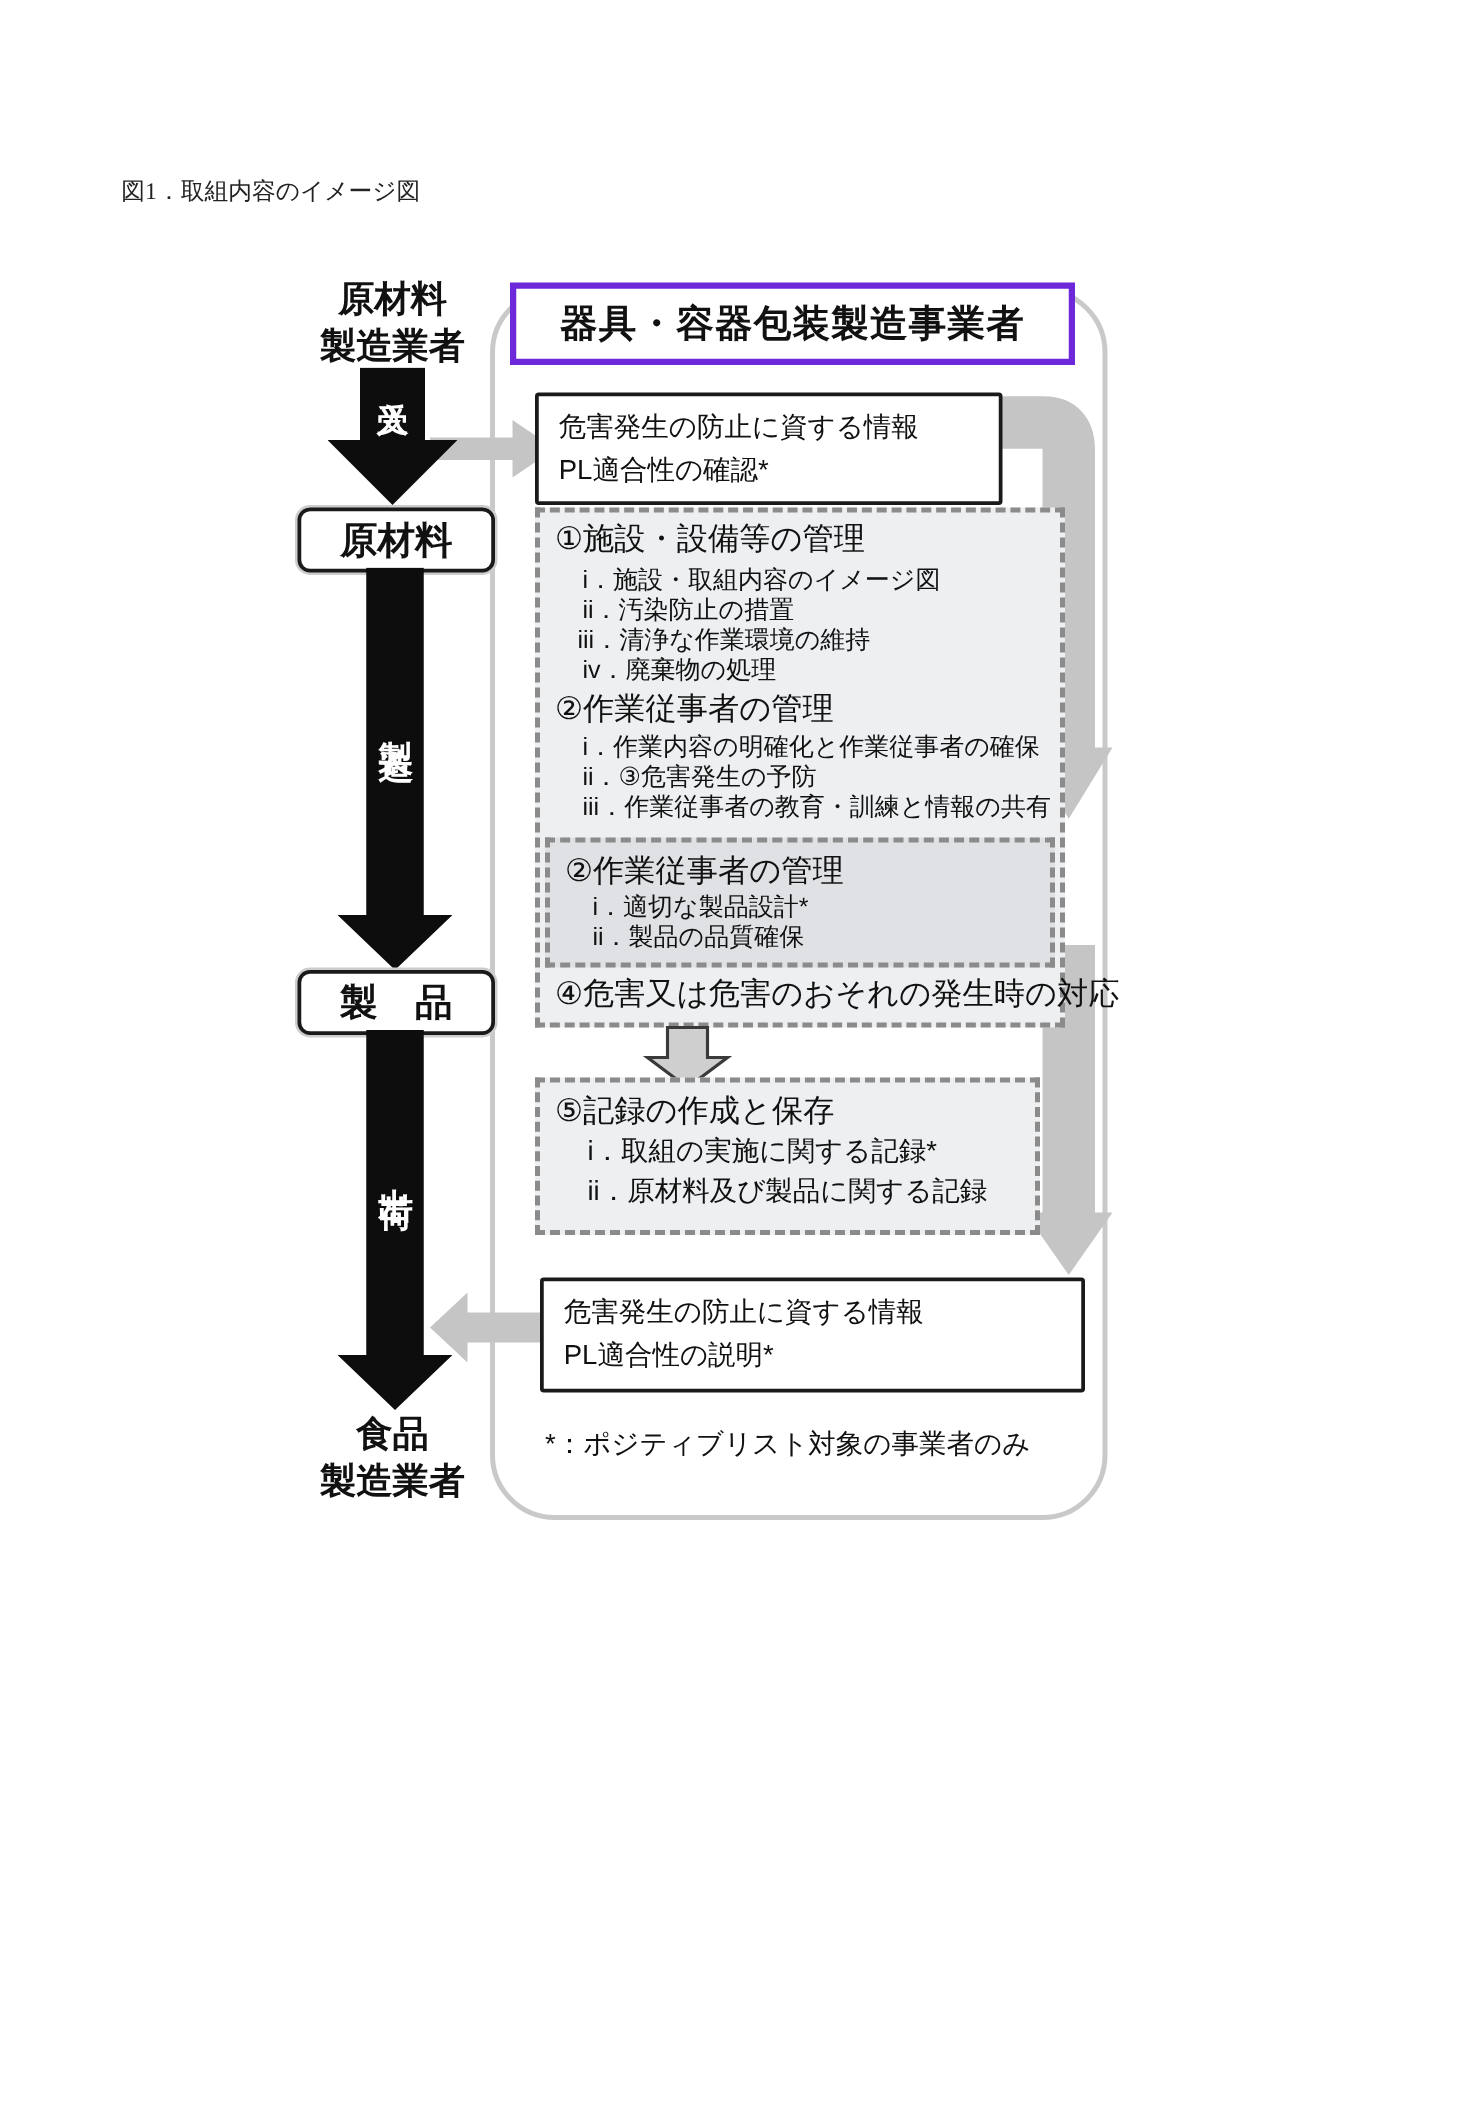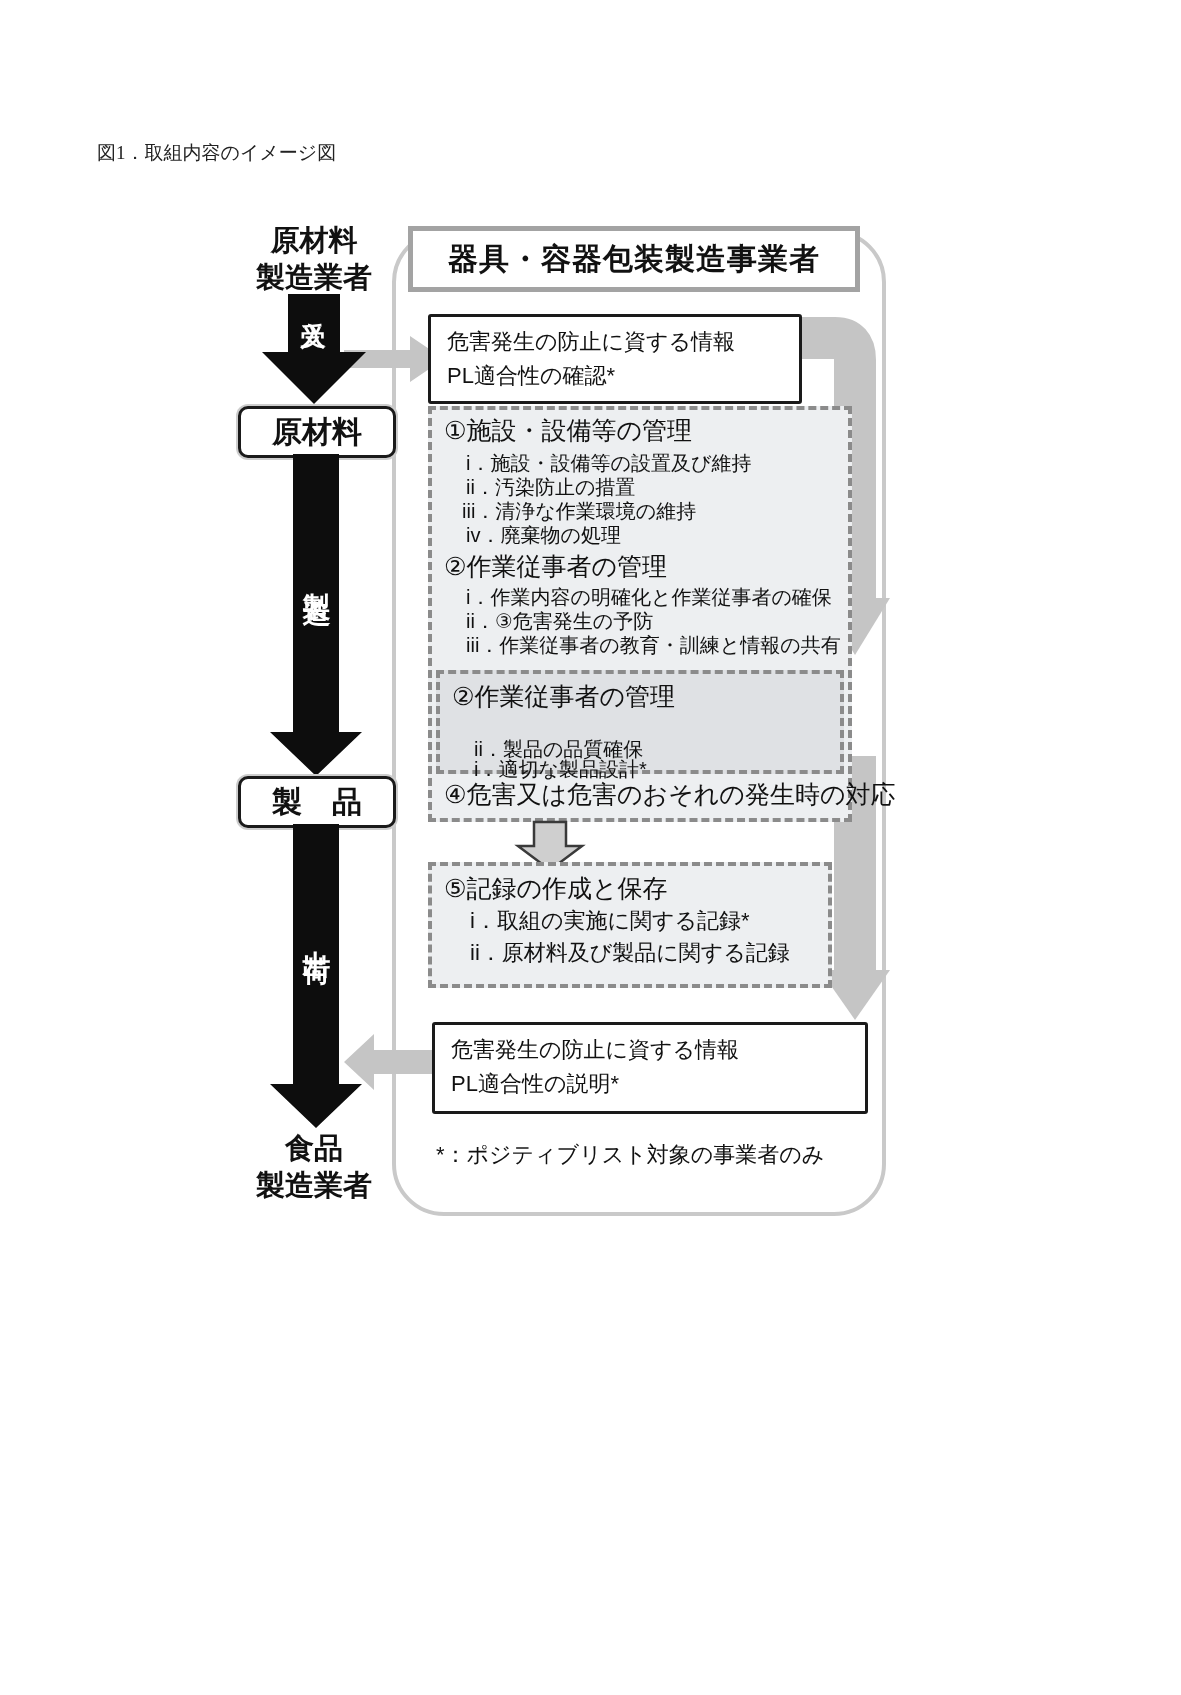--- a/index.html
+++ b/index.html
@@ -6,21 +6,21 @@
   .page{position:relative;width:1181px;height:1695px;background:#ffffff;overflow:hidden;
         font-family:"Liberation Sans","DejaVu Sans",sans-serif;color:#111;}
   .abs{position:absolute;}
   .doc-title{font-family:"Liberation Serif","DejaVu Serif",serif;font-size:19px;color:#222;margin-left:40px;}
 
   
   .container-outline{left:392px;top:230px;width:486px;height:978px;border:4px solid #c9c9c9;
         border-radius:52px;background:#ffffff;}
 
   
-  .header-box{left:408px;top:226px;width:442px;height:56px;border:5px solid #a3a3a3;background:#ffffff;
+  .header-box{left:408px;top:226px;width:442px;height:56px;border:5px solid #6d28d9;background:#ffffff;
         display:flex;align-items:center;justify-content:center;font-size:30px;font-weight:bold;letter-spacing:1px;}
 
   
   .info-box{border:3px solid #1a1a1a;border-radius:3px;background:#ffffff;}
   .info-line{font-size:22px;white-space:nowrap;}
 
   
   .panel{border:4px dashed #8b8b8b;}
   .panel-light{background:#edeff1;}
   .panel-dark{background:#dfe1e4;}
@@ -63,33 +63,33 @@
        clip-path:polygon(0 14px,66px 14px,66px 0,100px 23px,66px 46px,66px 32px,0 32px);"></div>
 
   <div class="abs info-box" style="left:428px;top:314px;width:368px;height:84px;">
     <div class="abs info-line" style="left:16px;top:10px;">危害発生の防止に資する情報</div>
     <div class="abs info-line" style="left:16px;top:44px;">PL適合性の確認*</div>
   </div>
 
   <div class="abs panel panel-light" style="left:428px;top:406px;width:416px;height:408px;"></div>
 
   <div class="abs sec-title" style="left:444px;top:414px;">①施設・設備等の管理</div>
-  <div class="abs sec-item" style="left:466px;top:450px;">i．施設・設備等の設置及び維持</div>
+  <div class="abs sec-item" style="left:466px;top:450px;">i．施設・取組内容のイメージ図</div>
   <div class="abs sec-item" style="left:466px;top:474px;">ii．汚染防止の措置</div>
   <div class="abs sec-item" style="left:462px;top:498px;">iii．清浄な作業環境の維持</div>
   <div class="abs sec-item" style="left:466px;top:522px;">iv．廃棄物の処理</div>
 
   <div class="abs sec-title" style="left:444px;top:550px;">②作業従事者の管理</div>
   <div class="abs sec-item" style="left:466px;top:584px;">i．作業内容の明確化と作業従事者の確保</div>
   <div class="abs sec-item" style="left:466px;top:608px;">ii．③危害発生の予防</div>
   <div class="abs sec-item" style="left:466px;top:632px;">iii．作業従事者の教育・訓練と情報の共有</div>
 
   <div class="abs panel panel-dark" style="left:436px;top:670px;width:400px;height:96px;"></div>
   <div class="abs sec-title" style="left:452px;top:680px;">②作業従事者の管理</div>
-  <div class="abs sec-item" style="left:474px;top:712px;margin-top:44px;">i．適切な製品設計*</div>
+  <div class="abs sec-item" style="left:474px;top:712px;">i．適切な製品設計*</div>
   <div class="abs sec-item" style="left:474px;top:736px;">ii．製品の品質確保</div>
 
   <div class="abs sec-title" style="left:444px;top:778px;">④危害又は危害のおそれの発生時の対応</div>
 
   <svg class="abs" style="left:510px;top:820px;" width="80" height="54" viewBox="0 0 80 54">
     <polygon points="24,2 56,2 56,26 72,26 40,50 8,26 24,26" fill="#cfcfcf" stroke="#3a3a3a" stroke-width="2.5"></polygon>
   </svg>
 
   <div class="abs panel panel-light" style="left:428px;top:862px;width:396px;height:118px;"></div>
   <div class="abs sec-title" style="left:444px;top:872px;">⑤記録の作成と保存</div>

